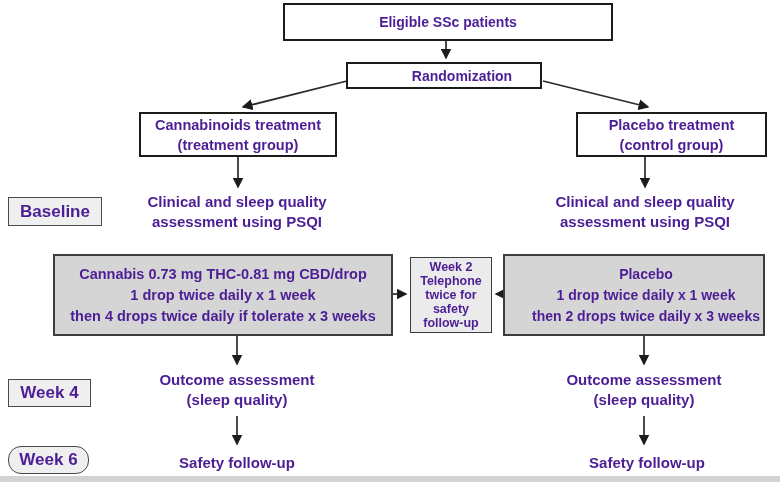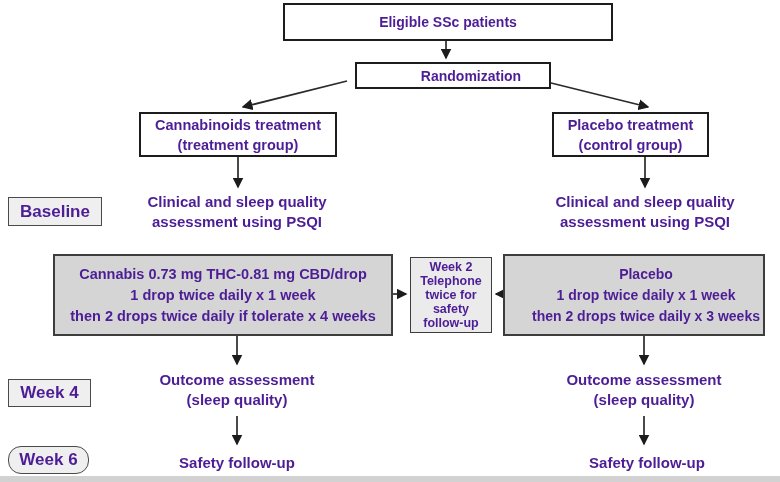--- a/index.html
+++ b/index.html
@@ -83,30 +83,30 @@
       <line x1="644" y1="336" x2="644" y2="364" marker-end="url(#ah)"></line>
       <line x1="237" y1="416" x2="237" y2="444" marker-end="url(#ah)"></line>
       <line x1="644" y1="416" x2="644" y2="444" marker-end="url(#ah)"></line>
     </g>
   </svg>
 
   <div class="box white-box fs14" style="left:283px; top:3px; width:330px; height:38px;">
     <span class="ln">Eligible SSc patients</span>
   </div>
 
-  <div class="box white-box fs14" style="left:355px; top:62px; width:196px; height:27px;padding-left:36px;">
+  <div class="box white-box fs14" style="left:346px; top:62px; width:196px; height:27px;padding-left:36px;">
     <span class="ln">Randomization</span>
   </div>
 
   <div class="box white-box fs145" style="left:139px; top:112px; width:198px; height:45px;">
     <div class="ln">Cannabinoids treatment</div>
     <div class="ln">(treatment group)</div>
   </div>
 
-  <div class="box white-box fs145" style="left:552px; top:112px; width:157px; height:45px;">
+  <div class="box white-box fs145" style="left:576px; top:112px; width:191px; height:45px;">
     <div class="ln">Placebo treatment</div>
     <div class="ln">(control group)</div>
   </div>
 
   <div class="box label-box" style="left:8px; top:197px; width:94px; height:29px;">
     <span class="ln">Baseline</span>
   </div>
 
   <div class="txt" style="left:127px; top:192px; width:220px;">
     <div class="ln">Clinical and sleep quality</div>
@@ -114,21 +114,21 @@
   </div>
 
   <div class="txt" style="left:535px; top:192px; width:220px;">
     <div class="ln">Clinical and sleep quality</div>
     <div class="ln">assessment using PSQI</div>
   </div>
 
   <div class="box grey-box cannabis-box" style="left:53px; top:254px; width:340px; height:82px;">
     <div class="ln">Cannabis 0.73 mg THC-0.81 mg CBD/drop</div>
     <div class="ln">1 drop twice daily x 1 week</div>
-    <div class="ln">then 2 drops twice daily if tolerate x 4 weeks</div>
+    <div class="ln">then 4 drops twice daily if tolerate x 3 weeks</div>
   </div>
 
   <div class="box light-box week2-box" style="left:410px; top:257px; width:82px; height:76px;">
     <div class="ln">Week 2</div>
     <div class="ln">Telephone</div>
     <div class="ln">twice for</div>
     <div class="ln">safety</div>
     <div class="ln">follow-up</div>
   </div>
 

